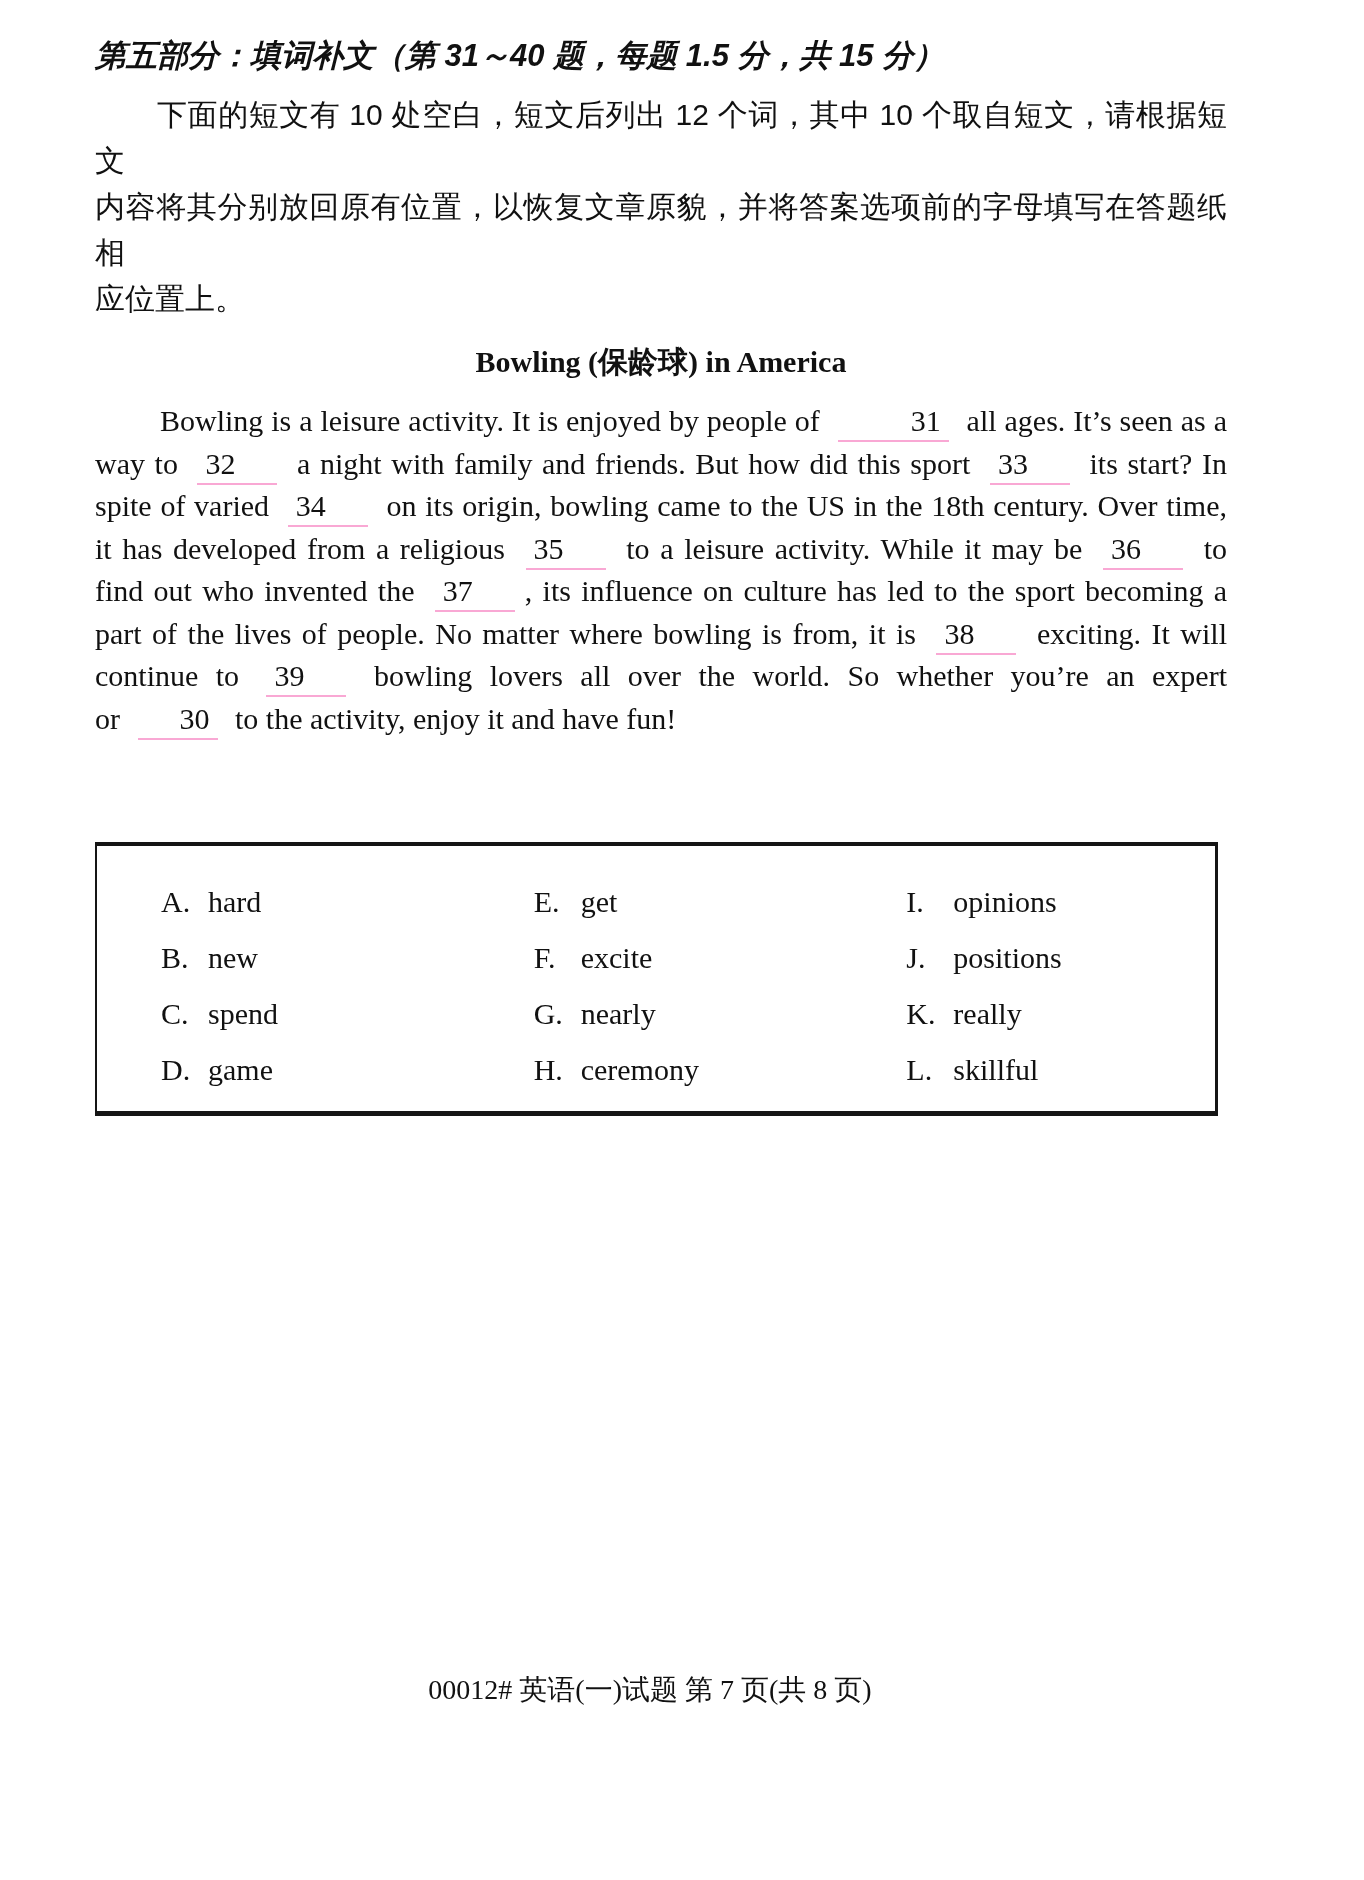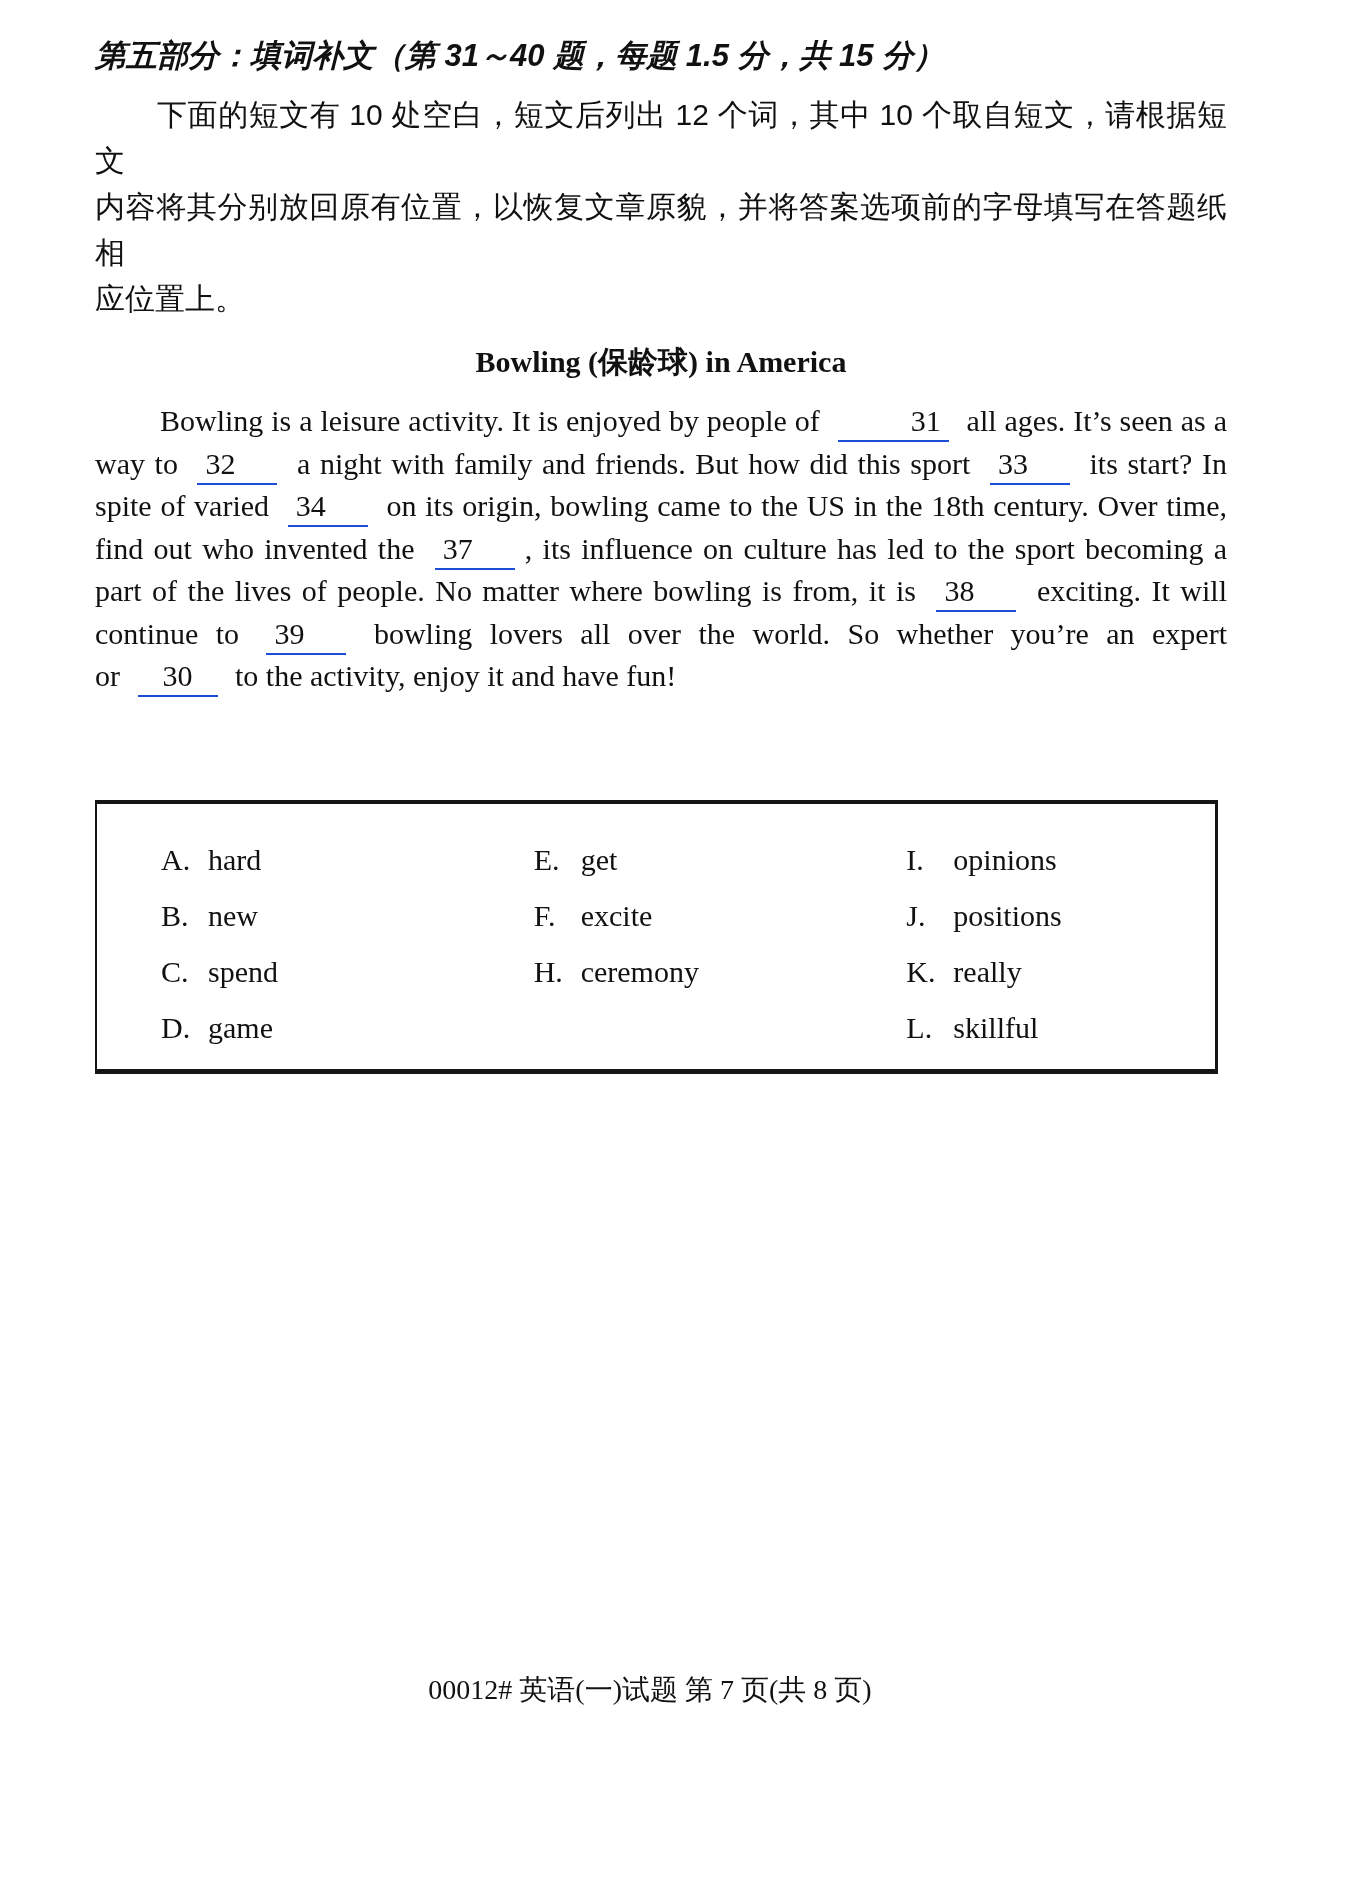--- a/index.html
+++ b/index.html
@@ -35,22 +35,22 @@
   .p-line{
     font-size:30px;line-height:42.5px;
   }
   .p-line.just{text-align:justify;text-align-last:justify;}
   .p-line.ind{text-indent:65px;}
   .blank{
     display:inline-block;
     min-width:64px;
     padding:0 8px 1px 8px;
     margin:0 10px;
-    border-bottom:2px solid #1d4ed8;
-    text-align:center;
+    border-bottom:2px solid #f9a8d4;
+    text-align:right;
     font-size:30px;
     line-height:36px;
   }
   .word-bank{
     margin-top:102px;
     box-sizing:border-box;
     width:1123px;
     border-style:solid;border-color:#151515;
     border-width:4px 3px 5px 2px;
     padding:28px 0 13px 0;
@@ -79,35 +79,37 @@
     <div class="instructions">
         <div class="cn-line just ind">下面的短文有 10 处空白，短文后列出 12 个词，其中 10 个取自短文，请根据短文</div>
         <div class="cn-line just">内容将其分别放回原有位置，以恢复文章原貌，并将答案选项前的字母填写在答题纸相</div>
         <div class="cn-line">应位置上。</div>
       </div>
     <h2 class="passage-title">Bowling (保龄球) in America</h2>
     <div class="passage">
         <div class="p-line just ind">Bowling is a leisure activity. It is enjoyed by people of <span class="blank">31</span> all ages. It’s seen as a</div>
         <div class="p-line just">way to <span class="blank">32</span> a night with family and friends. But how did this sport <span class="blank">33</span> its start? In</div>
         <div class="p-line just">spite of varied <span class="blank">34</span> on its origin, bowling came to the US in the 18th century. Over time,</div>
+        <div class="p-line just">it has developed from a religious <span class="blank">35</span> to a leisure activity. While it may be <span class="blank">36</span> to</div>
         <div class="p-line just">find out who invented the <span class="blank">37</span>, its influence on culture has led to the sport becoming a</div>
         <div class="p-line just">part of the lives of people. No matter where bowling is from, it is <span class="blank">38</span> exciting. It will</div>
         <div class="p-line just">continue to <span class="blank">39</span> bowling lovers all over the world. So whether you’re an expert</div>
         <div class="p-line">or <span class="blank">30</span> to the activity, enjoy it and have fun!</div>
       </div>
     <div class="word-bank">
         <div class="wb-col">
           <div class="wb-item"><span class="wb-letter">A.</span><span class="wb-word">hard</span></div>
           <div class="wb-item"><span class="wb-letter">B.</span><span class="wb-word">new</span></div>
           <div class="wb-item"><span class="wb-letter">C.</span><span class="wb-word">spend</span></div>
           <div class="wb-item"><span class="wb-letter">D.</span><span class="wb-word">game</span></div>
         </div>
         <div class="wb-col">
           <div class="wb-item"><span class="wb-letter">E.</span><span class="wb-word">get</span></div>
           <div class="wb-item"><span class="wb-letter">F.</span><span class="wb-word">excite</span></div>
+          <div class="wb-item"><span class="wb-letter">G.</span><span class="wb-word">nearly</span></div>
           <div class="wb-item"><span class="wb-letter">H.</span><span class="wb-word">ceremony</span></div>
         </div>
         <div class="wb-col">
           <div class="wb-item"><span class="wb-letter">I.</span><span class="wb-word">opinions</span></div>
           <div class="wb-item"><span class="wb-letter">J.</span><span class="wb-word">positions</span></div>
           <div class="wb-item"><span class="wb-letter">K.</span><span class="wb-word">really</span></div>
           <div class="wb-item"><span class="wb-letter">L.</span><span class="wb-word">skillful</span></div>
         </div>
       </div>
   </div>

